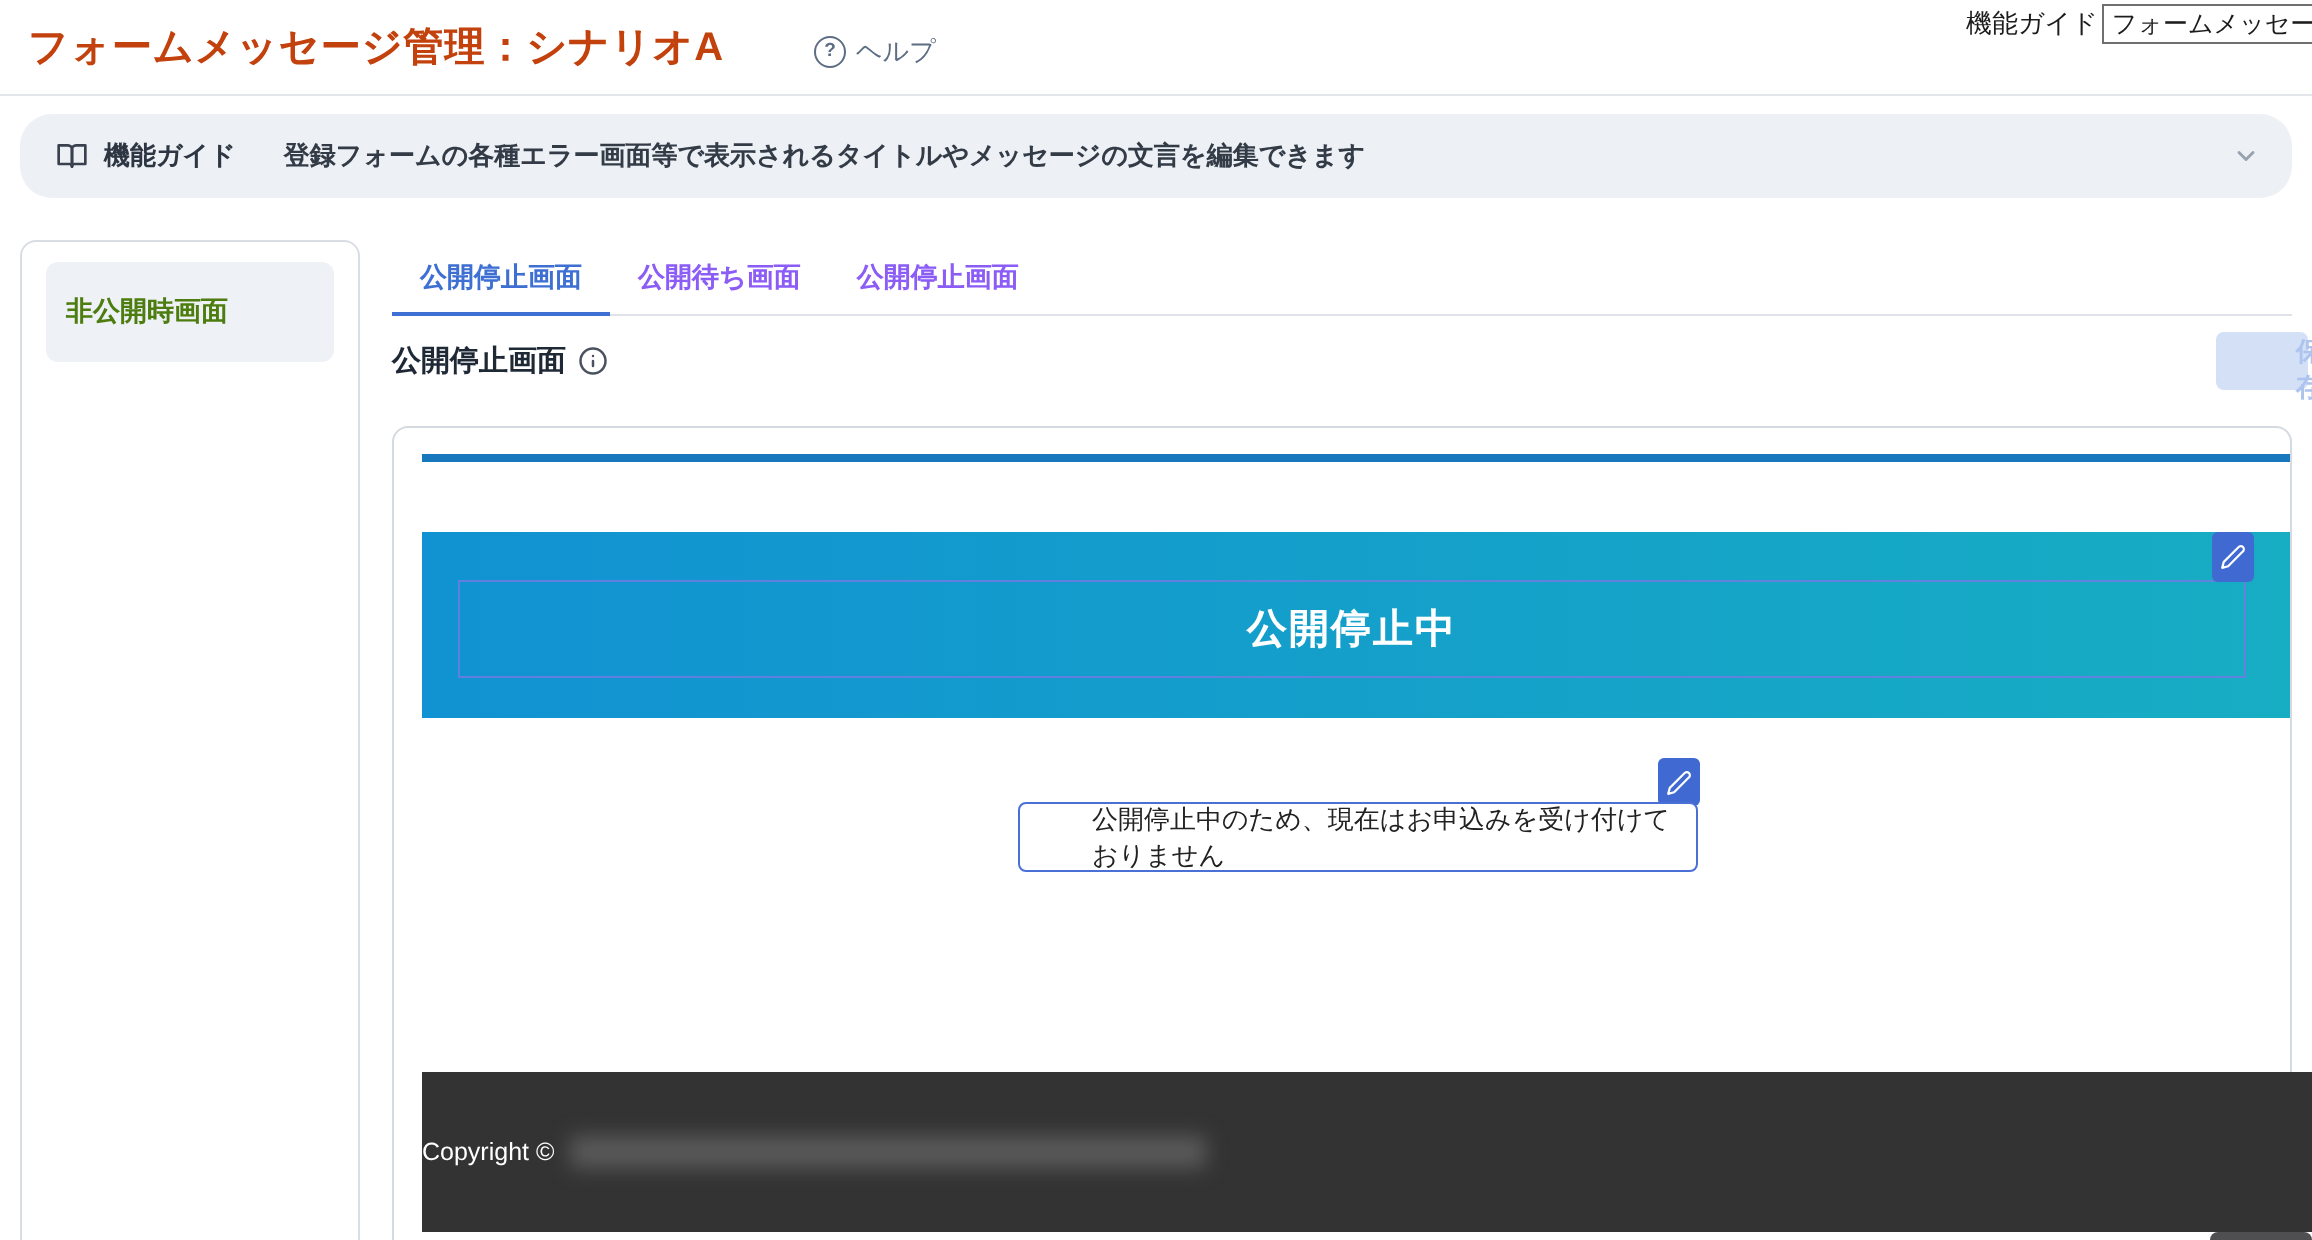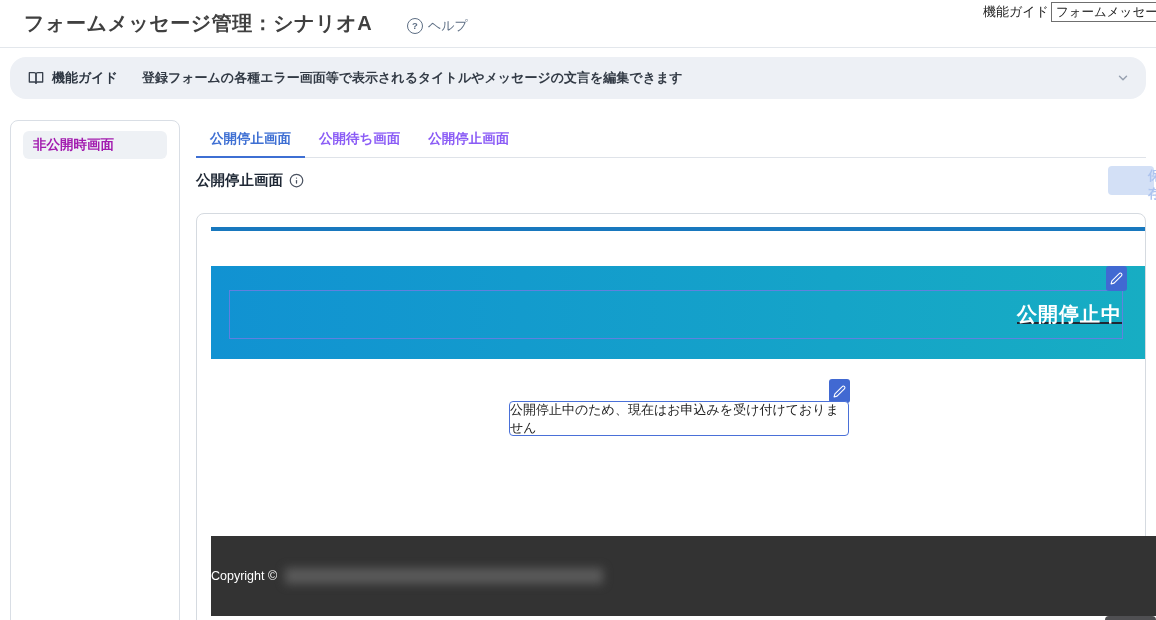--- a/index.html
+++ b/index.html
@@ -4,22 +4,22 @@
 <style>
   html,body{margin:0;padding:0;}
   body{
     width:1156px;height:620px;position:relative;overflow:hidden;
     background:#ffffff;
     font-family:"Liberation Sans","DejaVu Sans",sans-serif;
     color:#1f2733;
   }
   
   .page-title{
-    position:absolute;left:24px;top:10px;
-    font-size:20px;font-weight:bold;color:#404040;letter-spacing:.5px;
+    position:absolute;left:14px;top:10px;
+    font-size:20px;font-weight:bold;color:#c2410c;letter-spacing:.5px;
   }
   .help-link{
     position:absolute;left:407px;top:17px;display:flex;align-items:center;gap:5px;
     color:#5d6e84;font-size:13px;cursor:pointer;
   }
   .help-circle{
     width:14px;height:14px;border:1.4px solid #5d6e84;border-radius:50%;
     display:inline-flex;align-items:center;justify-content:center;
     font-size:9.5px;font-weight:bold;line-height:1;
   }
@@ -43,22 +43,22 @@
   .guide-icon{margin-left:18px;display:flex;color:#39414e;}
   .guide-label{margin-left:8px;font-size:13px;font-weight:bold;color:#2d3642;}
   .guide-desc{margin-left:24px;font-size:13px;font-weight:600;color:#333b46;}
   .guide-chevron{margin-left:auto;margin-right:16px;display:flex;color:#97a1b0;cursor:pointer;}
   
   .sidebar{
     position:absolute;left:10px;top:120px;width:170px;height:520px;box-sizing:border-box;
     border:1px solid #d9dee5;border-radius:8px;background:#fff;padding:10px 12px;
   }
   .side-item{
-    box-sizing:border-box;padding:5px 10px;border-radius:6px;margin-bottom:0;
-    font-size:13.5px;color:#a21caf;cursor:pointer;
+    box-sizing:border-box;padding:16px 10px;border-radius:6px;margin-bottom:0;
+    font-size:13.5px;color:#4d7c0f;cursor:pointer;
   }
   .side-item.active{background:#eef1f5;font-weight:bold;}
   
   .tabs{
     position:absolute;left:196px;top:125px;width:950px;display:flex;
     border-bottom:1px solid #dfe3e9;
   }
   .tab{
     padding:5px 14px 8px 14px;font-size:13.5px;font-weight:bold;color:#8b5cf6;
     cursor:pointer;border-bottom:2px solid transparent;margin-bottom:-1px;
@@ -83,35 +83,35 @@
   .pv-topline{
     position:absolute;left:14px;top:13px;width:934px;height:4px;background:#1878be;
   }
   .pv-banner{
     position:absolute;left:14px;top:52px;width:934px;height:93px;
     background:linear-gradient(90deg,#1192d2 0%,#17adc3 100%);
   }
   .pv-banner-outline{
     position:absolute;left:18px;right:22px;top:24px;bottom:20px;
     border:1px solid rgba(105,125,225,0.9);
-    display:flex;align-items:center;justify-content:flex-end;text-decoration:underline;
+    display:flex;align-items:center;justify-content:center;
   }
   .pv-banner-title{font-size:20px;font-weight:bold;color:#ffffff;letter-spacing:1px;}
   .edit-btn{
     position:absolute;width:21px;height:24px;background:#4169d2;border:none;border-radius:3px;
     display:flex;align-items:center;justify-content:center;cursor:pointer;padding:0;
   }
   .edit-btn svg{display:block;}
   .edit-banner{top:0;right:18px;height:25px;}
   .edit-message{left:632px;top:165px;}
   .pv-message-box{
     position:absolute;left:312px;top:187px;width:340px;height:35px;box-sizing:border-box;
     border:1px solid #4a70d8;border-radius:4px;background:#fff;
     display:flex;align-items:center;justify-content:center;
-    font-size:13px;color:#222222;
+    font-size:13px;color:#222222;padding-left:36px;
   }
   .pv-footer{
     position:absolute;left:14px;top:322px;width:970px;height:80px;background:#333333;
     display:flex;align-items:center;
   }
   .pv-copyright{font-size:12.5px;color:#ffffff;}
   .pv-redacted{
     width:318px;height:16px;margin-left:8px;background:#5a5a5a;
     filter:blur(5px);border-radius:2px;
   }

